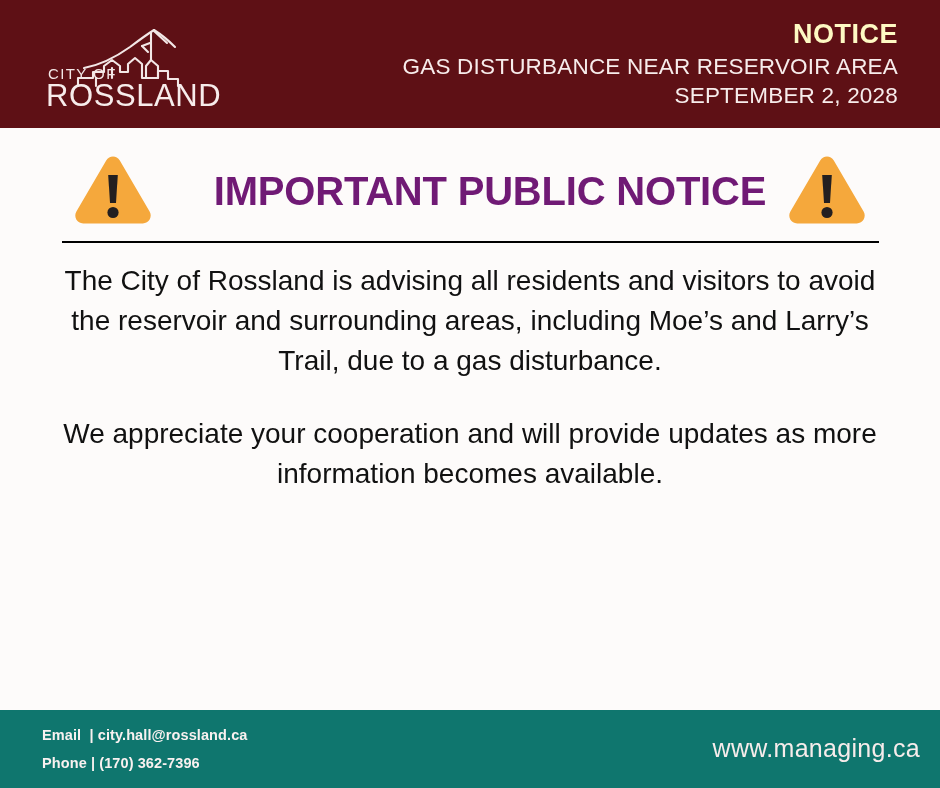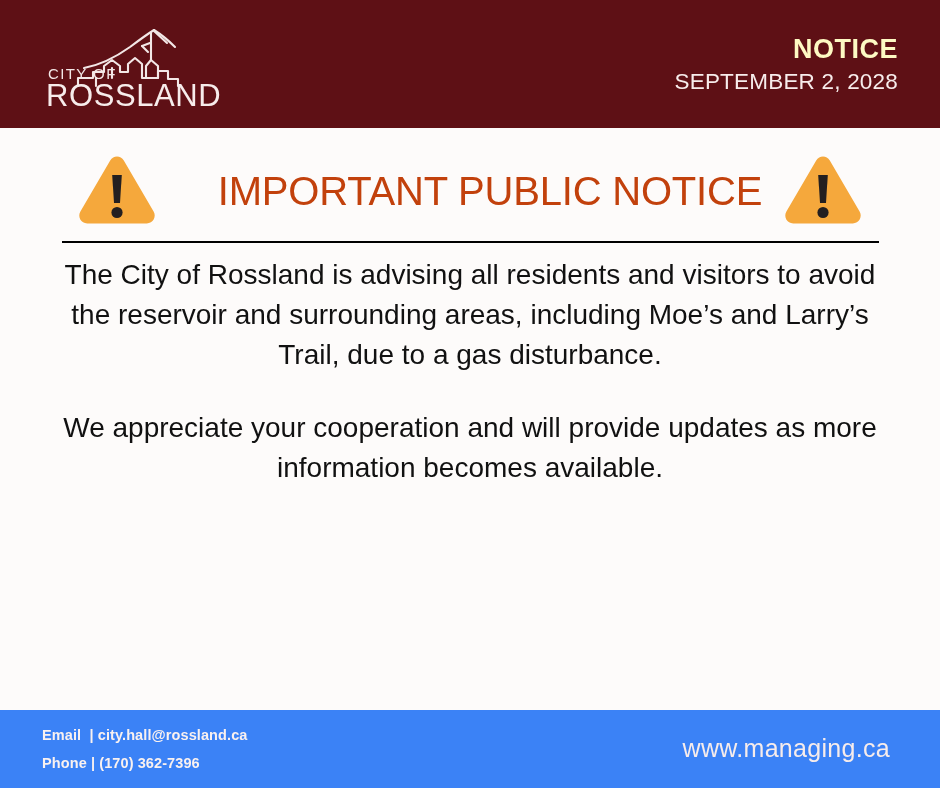--- a/index.html
+++ b/index.html
@@ -83,56 +83,56 @@
     height: 82px;
   }
   .warn-icon {
     width: 86px;
     height: 76px;
     flex: none;
     display: block;
   }
   .notice-title {
     font-size: 40px;
-    font-weight: normal;
-    color: #c2410c;
+    font-weight: bold;
+    color: #701a75;
     letter-spacing: -0.2px;
     white-space: nowrap;
     margin-left: 40px;
   }
   .divider {
     width: 817px;
     height: 2px;
     background: #000000;
     margin: 9px auto 0 auto;
   }
   .body-copy {
     margin: 0 auto;
     width: 840px;
     text-align: center;
     color: #111111;
     font-size: 28px;
     line-height: 1.42;
-    padding-top: 12px;
+    padding-top: 18px;
   }
   .body-copy p {
     margin: 0 0 34px 0;
   }
   .body-copy p:last-child {
     margin-bottom: 8px;
   }
 
   
   .footer {
     height: 78px;
-    background: #3b82f6;
+    background: #0f766e;
     display: flex;
     align-items: center;
     justify-content: space-between;
-    padding: 0 50px 0 42px;
+    padding: 0 20px 0 42px;
     box-sizing: border-box;
     flex: none;
   }
   .footer-contact {
     color: #f9f1f0;
     font-size: 14.5px;
     font-weight: bold;
     line-height: 1.95;
     letter-spacing: 0.1px;
   }
@@ -172,20 +172,21 @@
           <path d="M58 62 L 58 70"></path>
           <path d="M74 52 L 74 62"></path>
         </g>
         <text x="10" y="63" font-family="Liberation Sans, sans-serif" font-size="15" letter-spacing="1.4" fill="#f3e7e6">CITY OF</text>
         <text x="8" y="90" font-family="Liberation Sans, sans-serif" font-size="31" letter-spacing="0.6" fill="#f7eceb">ROSSLAND</text>
       </svg>
     </div>
 
     <div class="header-text">
       <div class="header-title">NOTICE</div>
+      <div class="header-sub1">GAS DISTURBANCE NEAR RESERVOIR AREA</div>
       <div class="header-sub2">SEPTEMBER 2, 2028</div>
     </div>
 
   </div>
 
   <div class="content">
 
     <div class="title-row">
 
       <svg class="warn-icon" viewBox="0 0 86 76" xmlns="http://www.w3.org/2000/svg">

